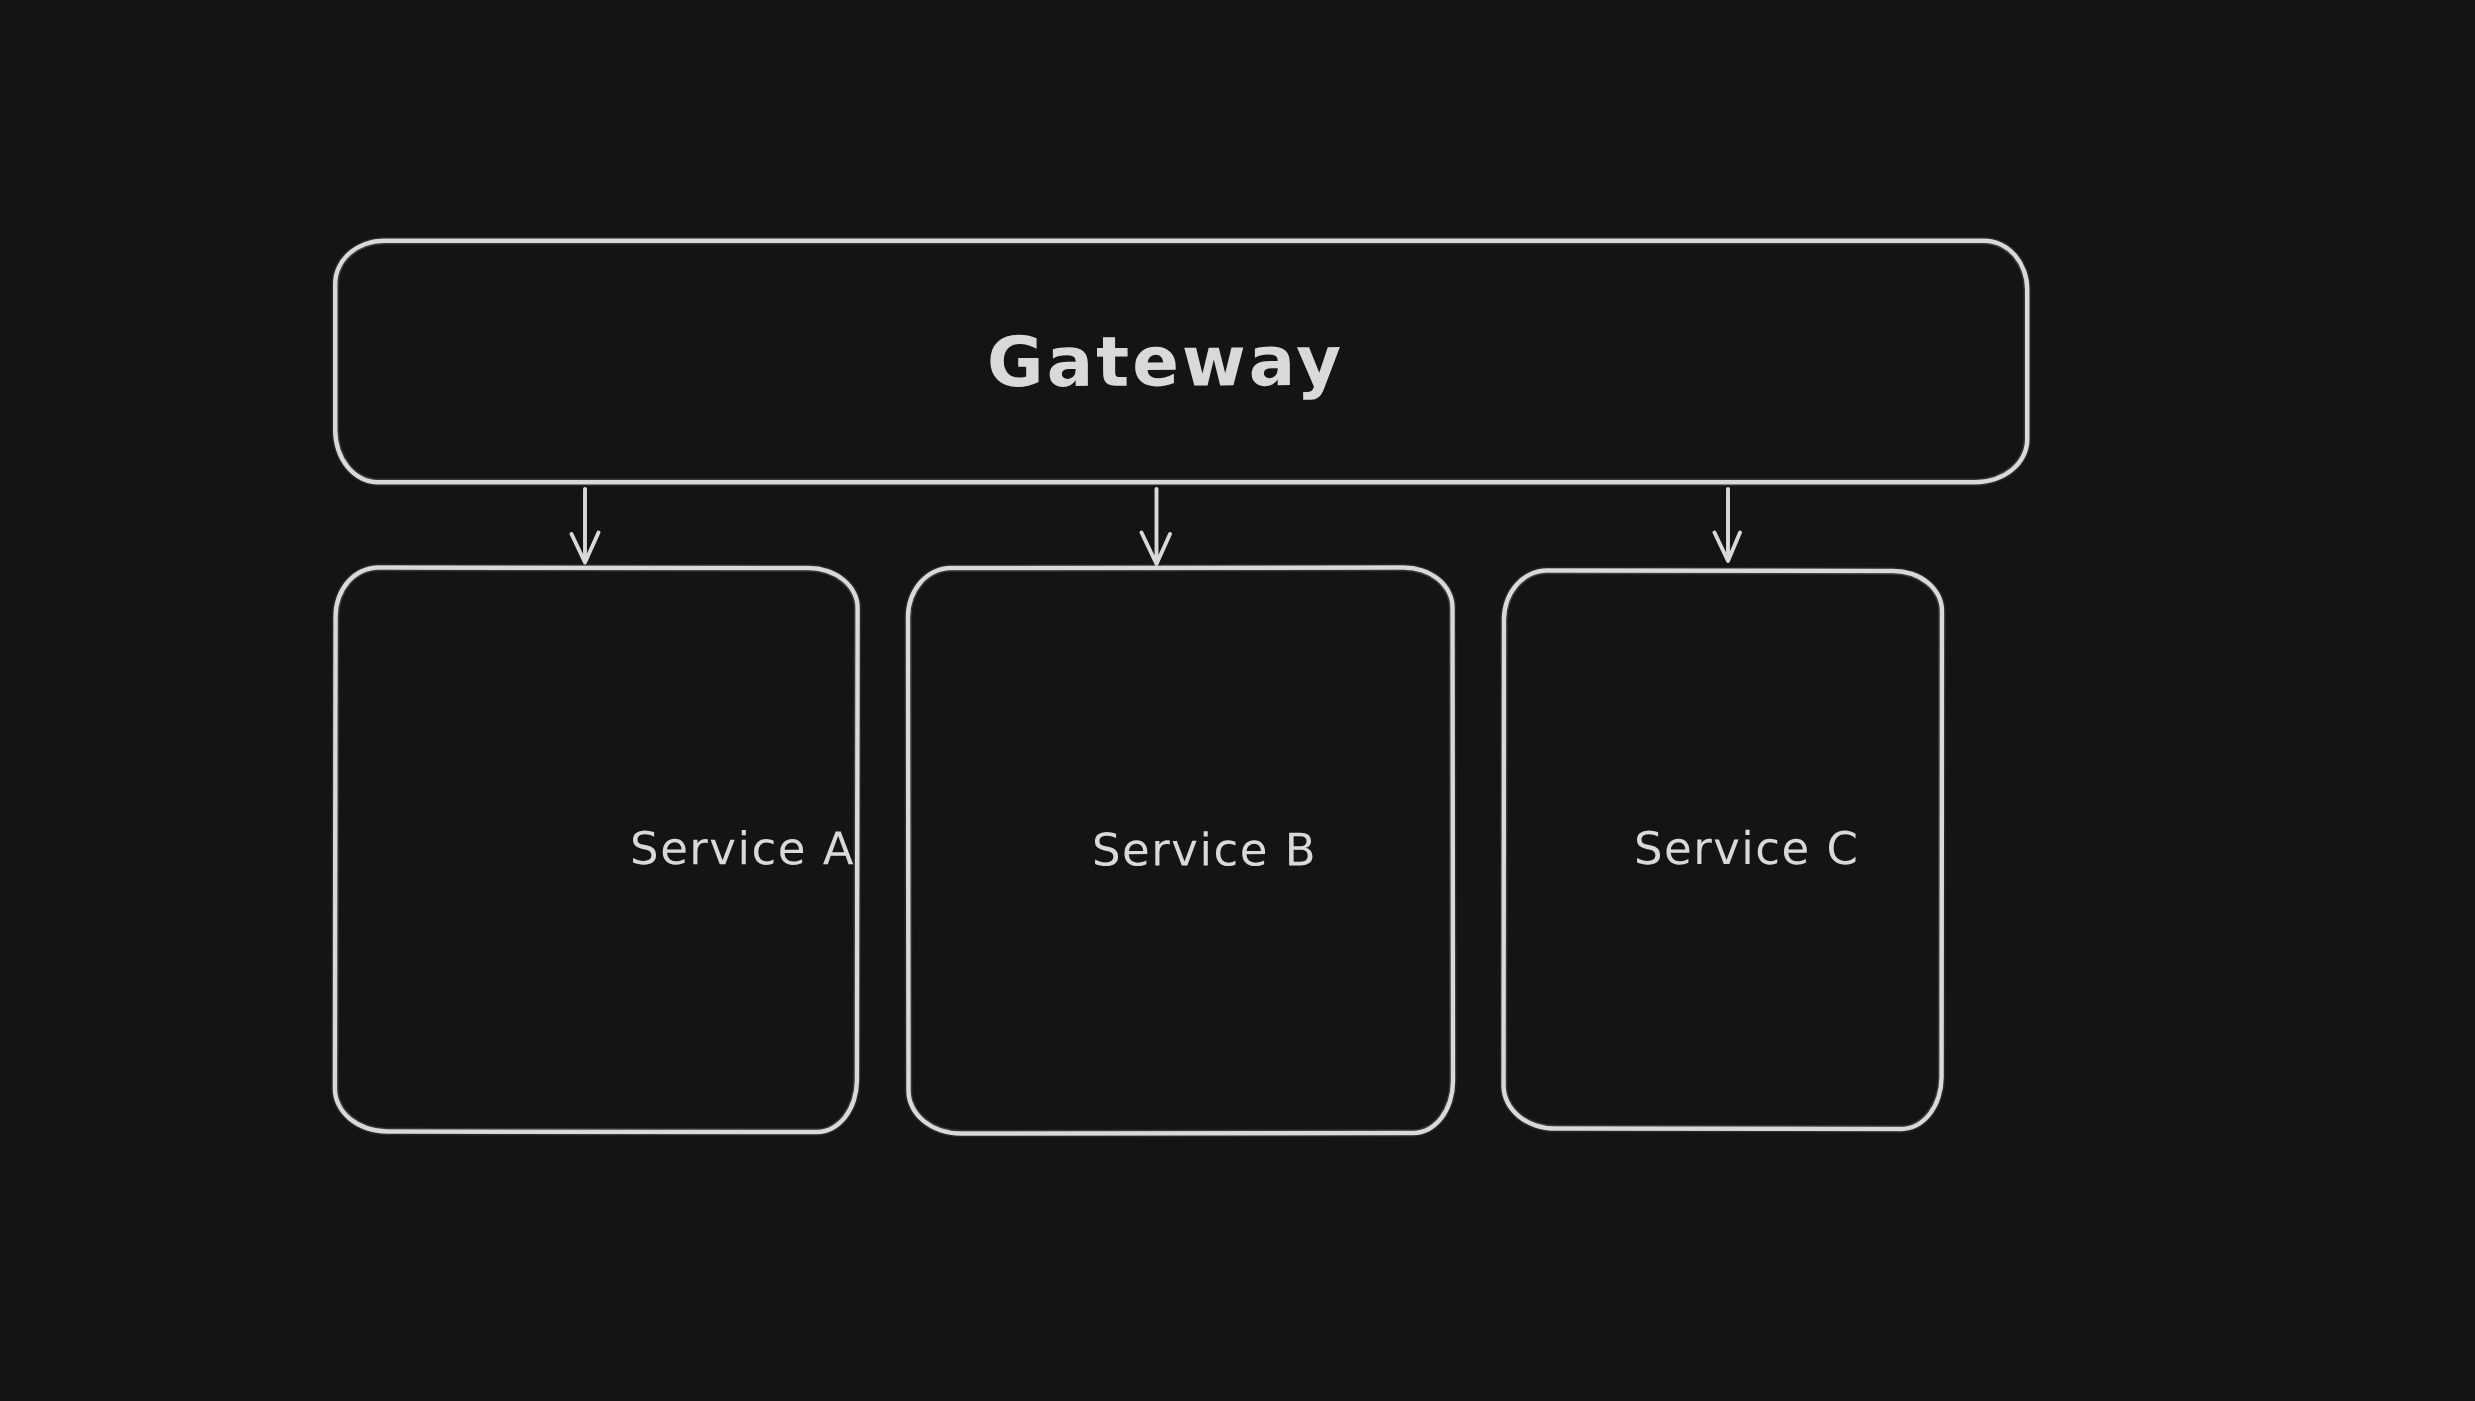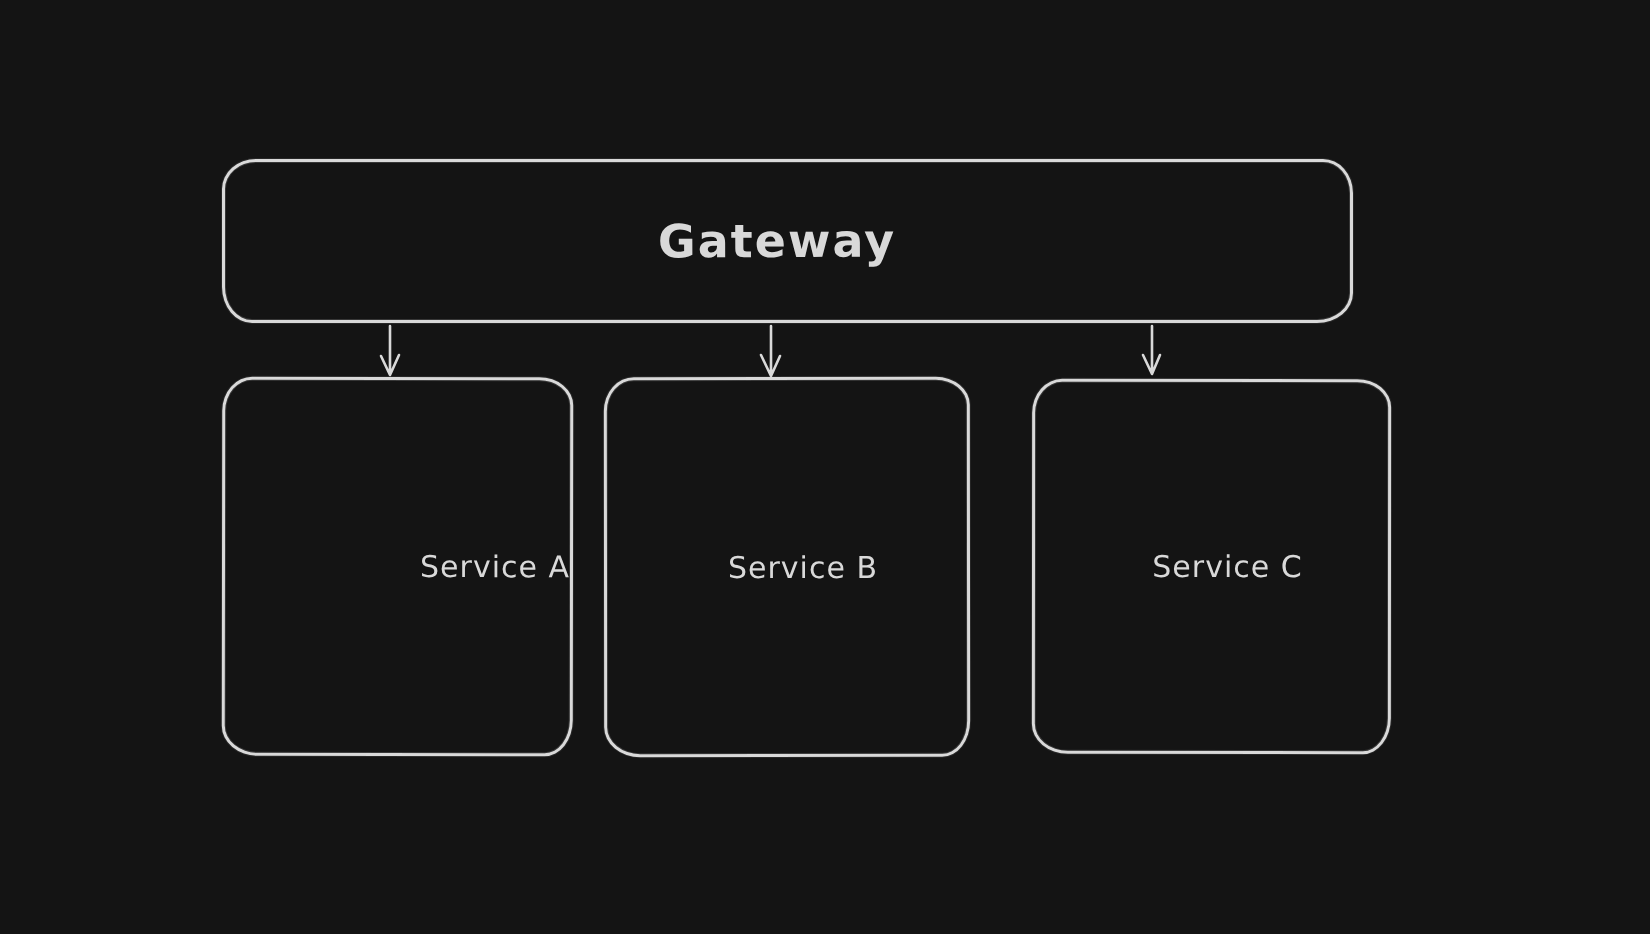--- a/index.html
+++ b/index.html
@@ -63,24 +63,23 @@
   .service-b {
     left: 604px;
     top: 377px;
     width: 366px;
     height: 380px;
     transform: rotate(-0.06deg);
   }
   .service-c {
     left: 1001px;
     top: 379px;
-    width: 359px;
+    width: 295px;
     height: 375px;
     transform: rotate(0.05deg);
-    margin-left: 31px;
   }
   .arrow {
     position: absolute;
     top: 325px;
     width: 44px;
     height: 54px;
     overflow: visible;
   }
   .arrow path {
     stroke: #d9d9d9;

